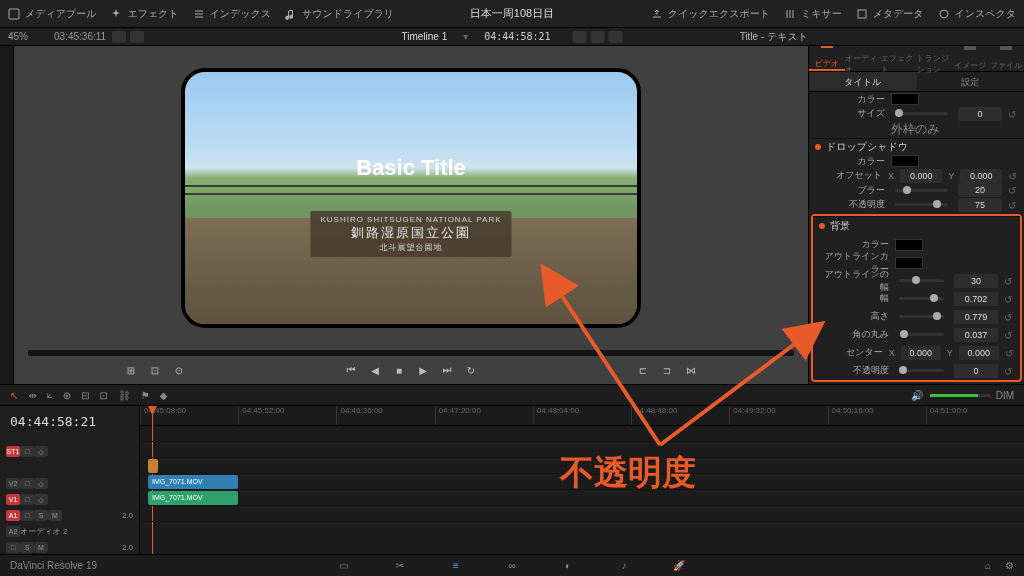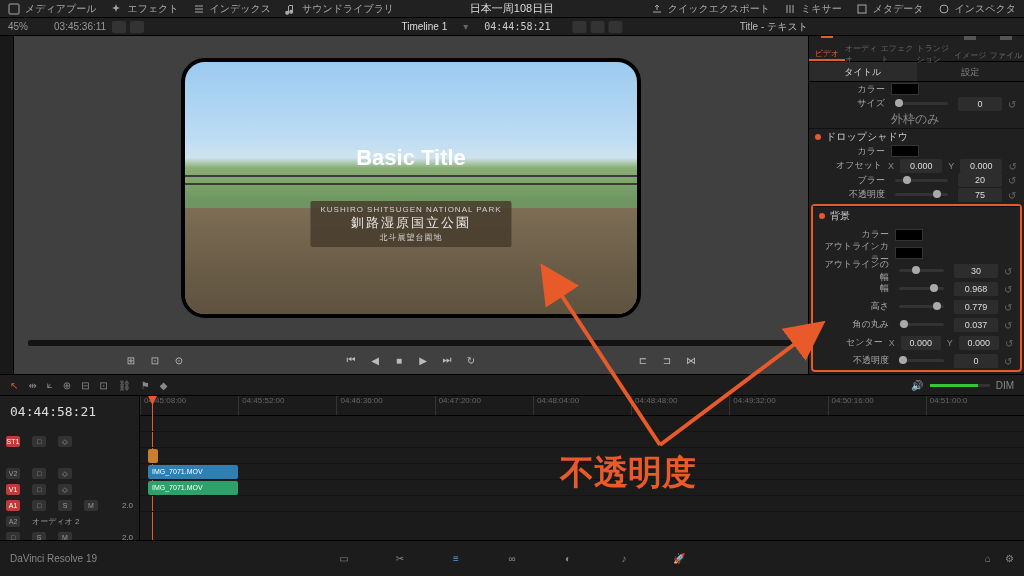--- a/index.html
+++ b/index.html
@@ -1,17 +1,17 @@
 <!DOCTYPE html>
 <html><head>
 <meta charset="utf-8">
 <style>
   html,body{margin:0;padding:0;background:#1a1a1a;color:#ccc;font-family:"Hiragino Sans","Meiryo",sans-serif;font-size:10px;width:1024px;height:576px;overflow:hidden}
   *{box-sizing:border-box}
-  .top-menus{height:18px;background:#212121;display:flex;align-items:center;padding:0 8px;gap:14px;border-bottom:1px solid #000}
+  .top-menus{height:28px;background:#212121;display:flex;align-items:center;padding:0 8px;gap:14px;border-bottom:1px solid #000}
   .top-menus .grp{display:flex;align-items:center;gap:5px;color:#aaa}
   .top-menus .grp svg,.mi{width:12px;height:12px;fill:#aaa}
   .top-title{position:absolute;left:50%;transform:translateX(-50%);color:#ddd;font-size:11px}
   .top-right{margin-left:auto;display:flex;gap:14px}
   .subbar{height:18px;background:#1f1f1f;display:flex;align-items:center;padding:0 8px;border-bottom:1px solid #000;font-size:10px;color:#999}
   .subbar .center{position:absolute;left:50%;transform:translateX(-50%);display:flex;align-items:center;gap:16px}
   .subbar .center .tl{color:#ddd}
   .subbar .center .tc{color:#ccc;font-family:monospace}
   .subbar .chips{display:flex;gap:4px;margin-left:6px}
   .chip{width:14px;height:12px;background:#333;border-radius:2px}
@@ -50,34 +50,34 @@
   .dot{width:6px;height:6px;border-radius:50%;background:#e85a2a}
   .hilite{border:2px solid #e85a2a;border-radius:4px;margin:2px}
   .toolbar{height:22px;background:#1d1d1d;border-top:1px solid #000;border-bottom:1px solid #000;display:flex;align-items:center;padding:0 10px;gap:10px;color:#888}
   .toolbar .active{color:#e85a2a}
   .toolbar .right{margin-left:auto;display:flex;align-items:center;gap:6px}
   .vol{width:60px;height:3px;background:#333;position:relative}
   .vol::after{content:"";position:absolute;left:0;top:0;height:3px;width:80%;background:#3ac23a}
   .timeline{display:flex;height:160px;background:#1b1b1b}
   .tl-left{width:140px;background:#1e1e1e;border-right:1px solid #000;display:flex;flex-direction:column}
   .tc-big{color:#ddd;font-family:monospace;font-size:13px;padding:8px 10px}
-  .trk{display:flex;align-items:center;height:16px;padding:0 6px;gap:12px;color:#999;font-size:8px}
+  .trk{display:flex;align-items:center;height:16px;padding:0 6px;gap:0;color:#999;font-size:8px}
   .trk .b{width:14px;height:11px;background:#333;border-radius:2px;text-align:center;line-height:11px;font-size:7px}
   .trk .b.on{background:#c23a3a;color:#fff}
   .tl-right{flex:1;position:relative;overflow:hidden}
   .ruler{height:20px;border-bottom:1px solid #000;display:flex;color:#666;font-size:8px}
   .ruler div{flex:1;border-left:1px solid #333;padding-left:3px}
   .play-h{position:absolute;top:0;bottom:0;left:12px;width:1px;background:#e85a2a}
   .play-h::before{content:"";position:absolute;top:0;left:-4px;width:9px;height:9px;background:#e85a2a;clip-path:polygon(0 0,100% 0,50% 100%)}
   .lane{height:16px;border-bottom:1px solid #141414;position:relative}
   .clip{position:absolute;top:1px;height:14px;border-radius:2px;font-size:7px;color:#fff;padding:0 4px;line-height:14px}
   .clip.v{background:#2f7fb3}
   .clip.a{background:#2fa06a}
   .clip.t{background:#c97f2f;width:10px}
-  .bottom{position:absolute;bottom:0;left:0;right:0;height:36px;background:#1c1c1c;border-top:1px solid #000;display:flex;align-items:center;padding:0 10px;color:#888;font-size:10px}
+  .bottom{position:absolute;bottom:0;left:0;right:0;height:22px;background:#1c1c1c;border-top:1px solid #000;display:flex;align-items:center;padding:0 10px;color:#888;font-size:10px}
   .pages{position:absolute;left:50%;transform:translateX(-50%);display:flex;gap:38px}
   .pg{width:18px;height:14px;display:flex;align-items:center;justify-content:center}
   .pg.active{color:#4aa0e8}
   .annot{position:absolute;pointer-events:none;z-index:50}
   .anntxt{position:absolute;left:560px;top:450px;color:#e85a2a;font-size:34px;font-weight:700;z-index:50}
   svg.arrow{position:absolute;overflow:visible;z-index:49}
 </style>
 </head>
 <body>
 
@@ -291,21 +291,21 @@
             <div class="h" style="left:28%"></div>
           </div>
           <div class="numbox">30</div>
           <span class="rst">↺</span>
         </div>
       <div class="prop">
           <span class="lbl">幅</span>
           <div class="slider">
             <div class="h" style="left:68%"></div>
           </div>
-          <div class="numbox">0.968</div>
+          <div class="numbox">0.702</div>
           <span class="rst">↺</span>
         </div>
       <div class="prop">
           <span class="lbl">高さ</span>
           <div class="slider">
             <div class="h" style="left:76%"></div>
           </div>
           <div class="numbox">0.779</div>
           <span class="rst">↺</span>
         </div>

